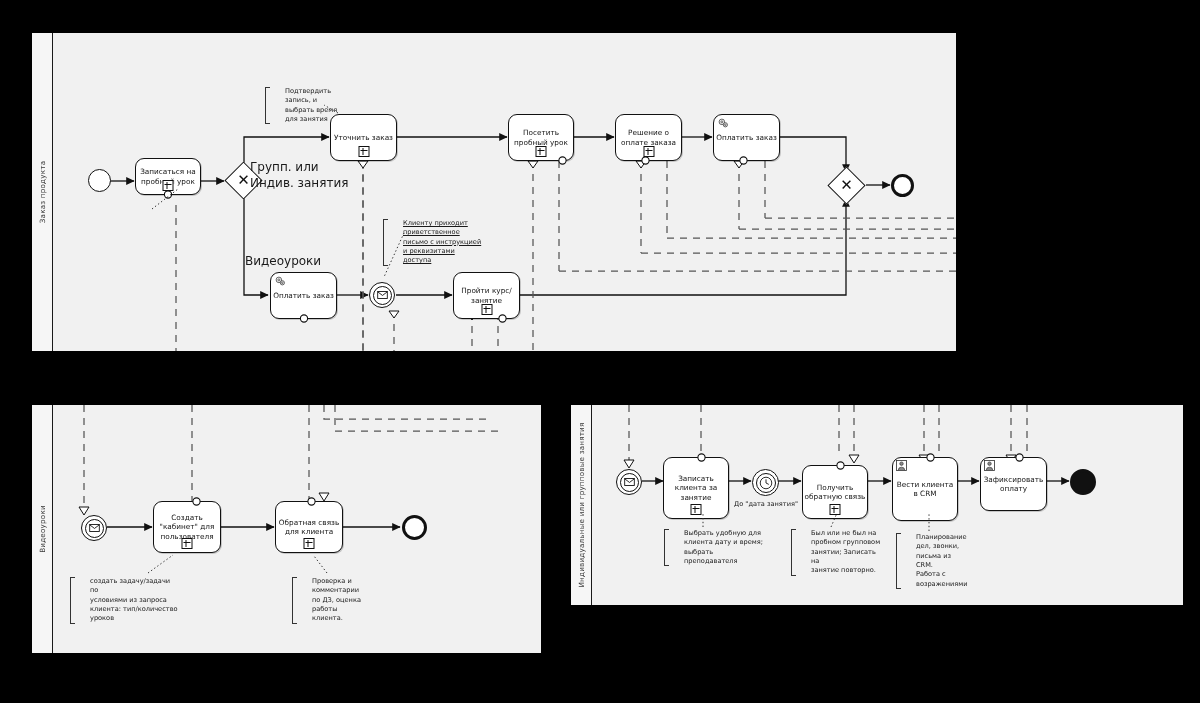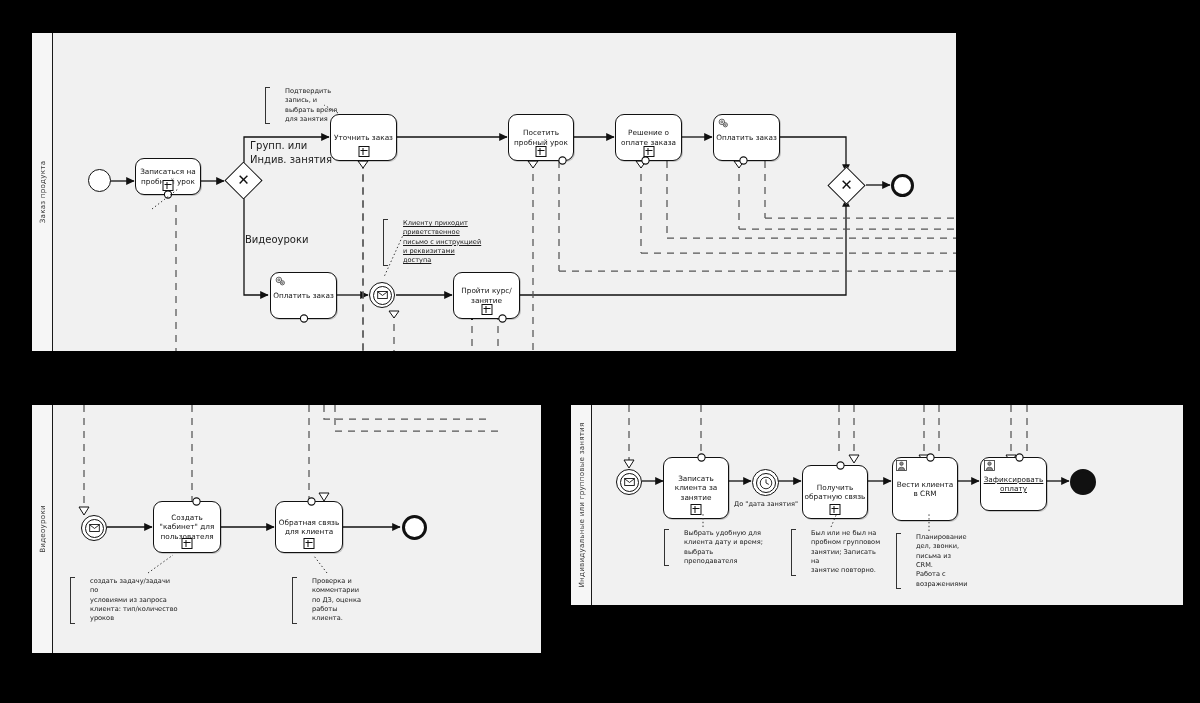--- a/index.html
+++ b/index.html
@@ -59,21 +59,21 @@
   
   .note{
     position:absolute;font-size:6.6px;line-height:1.42;color:#1a1a1a;
     border-left:1.3px solid #333;padding-left:19px;white-space:pre-line;
     box-sizing:border-box;
   }
   .note:before,.note:after{content:"";position:absolute;left:0;width:4px;height:1.3px;background:#333;}
   .note:before{top:0;}
   .note:after{bottom:0;}
 
-  .flowlabel{position:absolute;font-size:10px;line-height:1.35;color:#1a1a1a;white-space:pre-line;}
+  .flowlabel{position:absolute;font-size:12px;line-height:1.35;color:#1a1a1a;white-space:pre-line;margin-top:20px;}
   .evlabel{position:absolute;font-size:6.6px;line-height:1.3;color:#1a1a1a;text-align:center;white-space:pre-line;}
 </style>
 </head>
 <body>
 
 <div class="stage">
 
   <div class="pool" style="left:32px;top:33px;width:924px;height:318px;">
     <div class="pool-lane">
       <span>Заказ продукта</span>
@@ -423,21 +423,21 @@
             <circle cx="6" cy="4" r="1.9" fill="#888" stroke="#333" stroke-width="0.7"></circle>
             <path d="M2.5,11 a3.5,3.2 0 0 1 7,0" fill="#888" stroke="#333" stroke-width="0.7"></path>
           </svg>
         </span>
         <span class="ttl">Вести клиента в CRM</span>
         <svg style="position:absolute;left:52%;top:-5px;" width="9" height="9">
           <circle cx="4.5" cy="4.5" r="3.6" fill="#fff" stroke="#111" stroke-width="1.1"></circle>
         </svg>
       </div>
 
-      <div class="node task" style="left:389px;top:52px;width:67px;height:54px;text-decoration:underline;">
+      <div class="node task" style="left:389px;top:52px;width:67px;height:54px;">
         <span class="icon-tl">
           <svg width="11" height="11" viewBox="0 0 12 12">
             <rect x="0.5" y="0.5" width="11" height="11" fill="#fff" stroke="#333" stroke-width="0.9"></rect>
             <circle cx="6" cy="4" r="1.9" fill="#888" stroke="#333" stroke-width="0.7"></circle>
             <path d="M2.5,11 a3.5,3.2 0 0 1 7,0" fill="#888" stroke="#333" stroke-width="0.7"></path>
           </svg>
         </span>
         <span class="ttl">Зафиксировать оплату</span>
         <svg style="position:absolute;left:52%;top:-5px;" width="9" height="9">
           <circle cx="4.5" cy="4.5" r="3.6" fill="#fff" stroke="#111" stroke-width="1.1"></circle>

